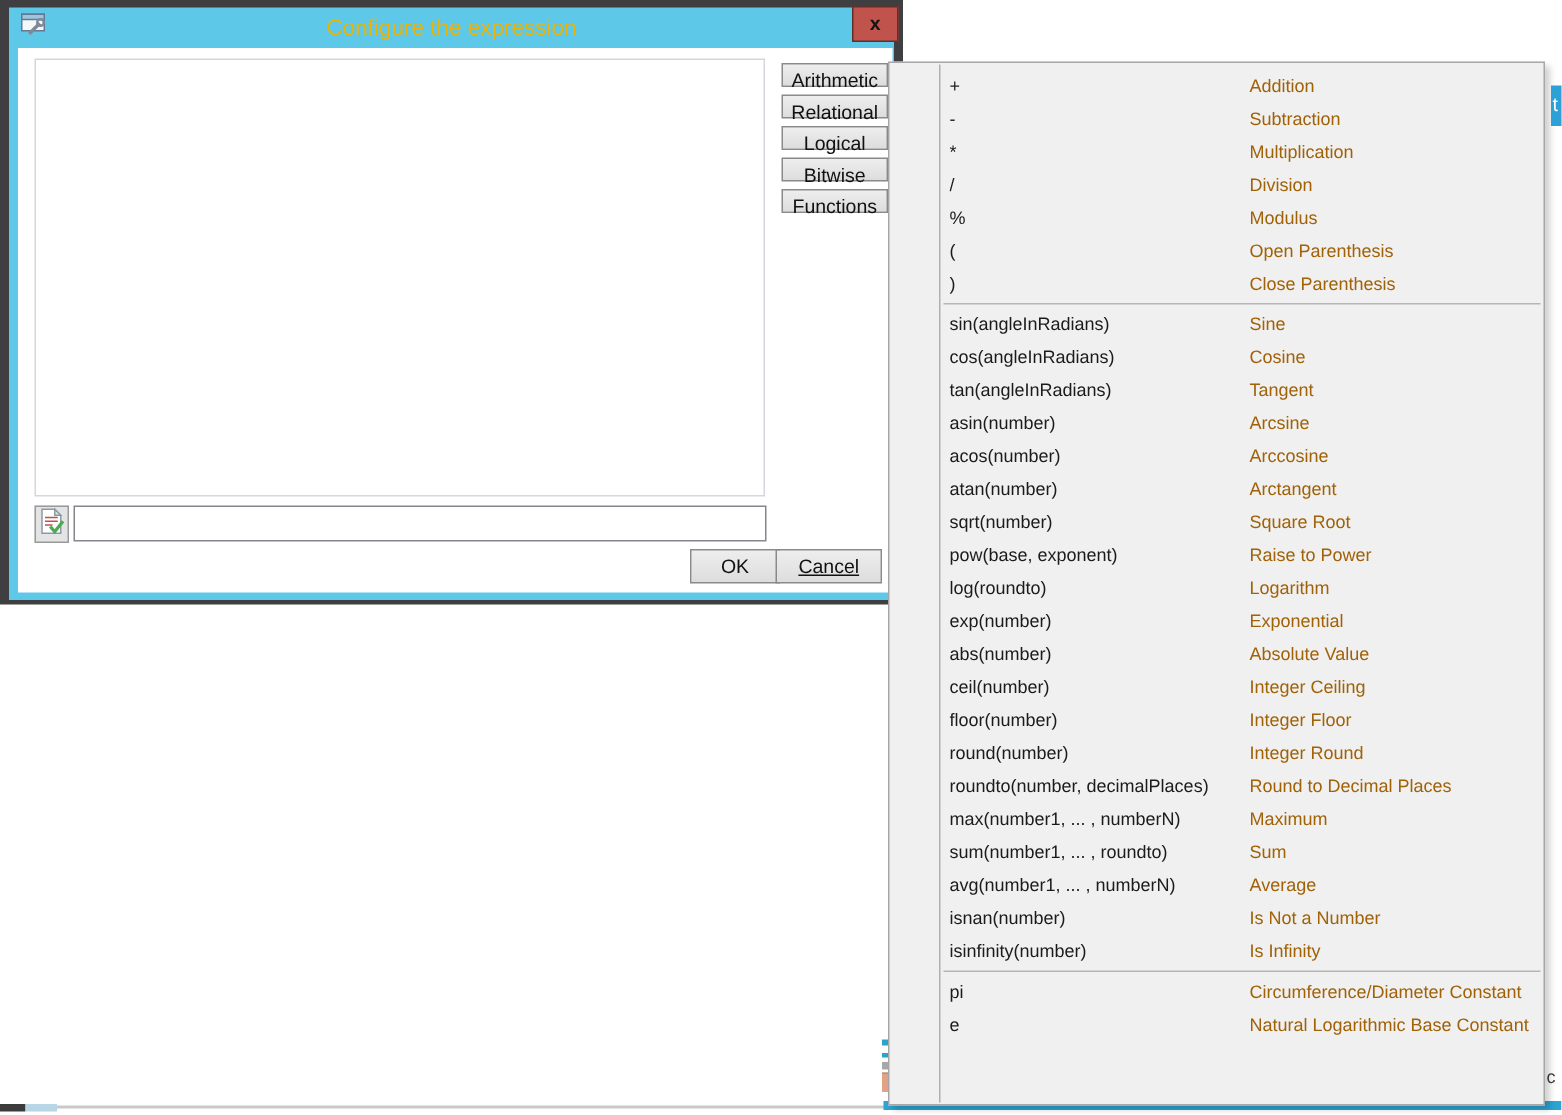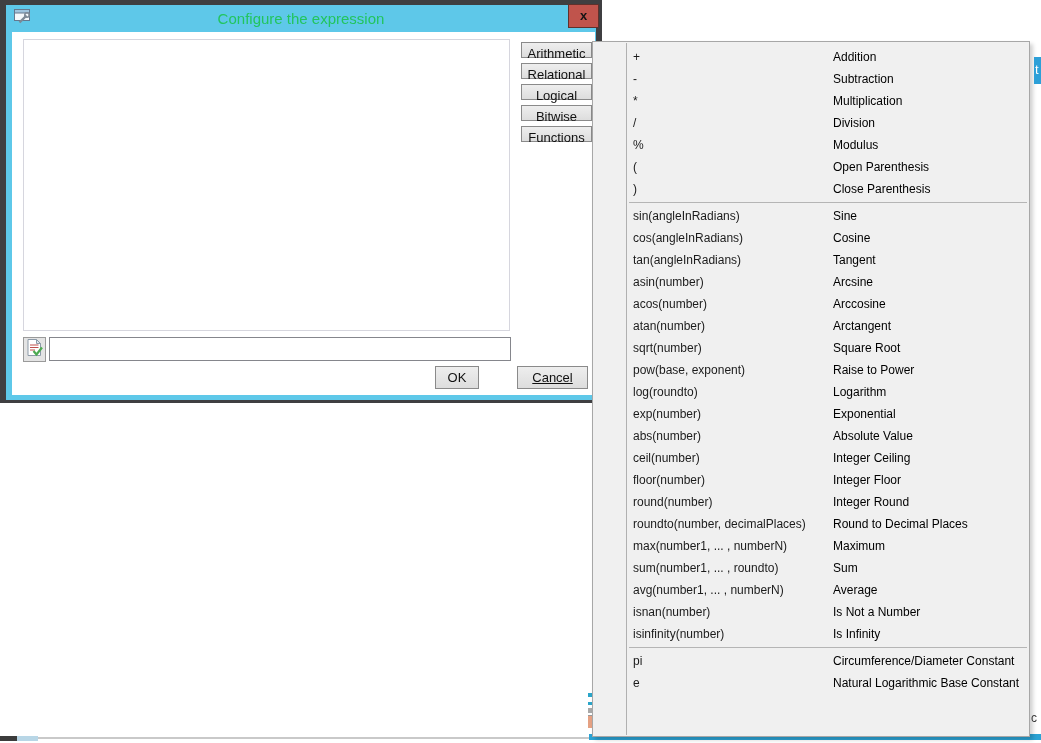--- a/index.html
+++ b/index.html
@@ -8,21 +8,21 @@
     background:#ffffff;
     font-family:"Liberation Sans", sans-serif;
     -webkit-font-smoothing:antialiased;
   }
   
   .dialog{position:absolute;left:0;top:0;width:602px;height:403px;background:#3f3f41;}
   .dialog-blue{position:absolute;left:6px;top:5px;width:590px;height:395px;background:#5ec8e9;}
   .dialog-client{position:absolute;left:12px;top:32px;width:583px;height:363px;background:#ffffff;}
   .title-text{
     position:absolute;left:0;top:10px;width:602px;text-align:center;
-    font-size:15px;color:#22c55e;
+    font-size:15px;color:#eab308;
   }
   .title-icon{position:absolute;left:13px;top:8px;width:20px;height:17px;}
   .close-btn{
     position:absolute;left:568px;top:4px;width:31px;height:24px;
     background:#c0544c;border:1px solid #5f312c;box-sizing:border-box;
     color:#141414;font-weight:bold;font-size:13px;text-align:center;line-height:21px;
     cursor:pointer;
   }
   
   .expr-box{
@@ -38,38 +38,38 @@
     position:absolute;left:49px;top:337px;width:462px;height:24px;
     border:1px solid #85868c;box-sizing:border-box;background:#fff;
     font-size:13px;padding:2px 4px;outline:none;
   }
   .btn{
     background:linear-gradient(#eeeeee,#dddddd);
     border:1px solid #8a8a8a;box-sizing:border-box;
     font-size:13px;color:#111;text-align:center;cursor:pointer;
     font-family:"Liberation Sans", sans-serif;
   }
-  .ok-btn{position:absolute;left:435px;top:366px;width:44px;height:23px;line-height:21px;}
+  .ok-btn{position:absolute;left:460px;top:366px;width:60px;height:23px;line-height:21px;}
   .cancel-btn{position:absolute;left:517px;top:366px;width:71px;height:23px;line-height:21px;text-decoration:underline;}
   .cat-col{position:absolute;left:521px;top:42px;width:71px;}
   .cat-col .btn{display:block;width:71px;height:16px;line-height:22px;margin-bottom:5px;}
   
   .menu{
     position:absolute;left:592px;top:41px;width:438px;height:696px;
     background:#f0f0f0;border:1px solid #a7a7a7;box-sizing:border-box;
     box-shadow:3px 3px 4px rgba(0,0,0,0.18);
     padding-top:4px;z-index:5;
   }
   .menu-gutter{position:absolute;left:33px;top:1px;bottom:1px;width:1px;background:#b0b0b0;}
   .menu-row{
     height:22px;display:flex;align-items:center;padding-left:40px;
     font-size:12px;cursor:pointer;
   }
   .mi-name{width:200px;color:#1b1b1b;white-space:nowrap;overflow:hidden;}
-  .mi-desc{color:#000000;white-space:nowrap;}
+  .mi-desc{color:#a16207;white-space:nowrap;}
   .menu-sep{height:1px;background:#b5b5b5;margin:2px 2px 2px 36px;}
   
   .frag{position:absolute;overflow:hidden;}
   .frag-t{
     left:1034px;top:57px;width:7px;height:27px;background:#2da0d8;
     color:#fff;font-size:13px;line-height:25px;padding-left:1px;z-index:6;
   }
   .frag-c{left:1031px;top:712px;width:10px;height:14px;color:#3a3a3a;font-size:12px;line-height:13px;z-index:6;}
   .sliver{position:absolute;z-index:1;}
   .bottom-dark{left:0;top:736px;width:17px;height:5px;background:#3c3c3c;}

